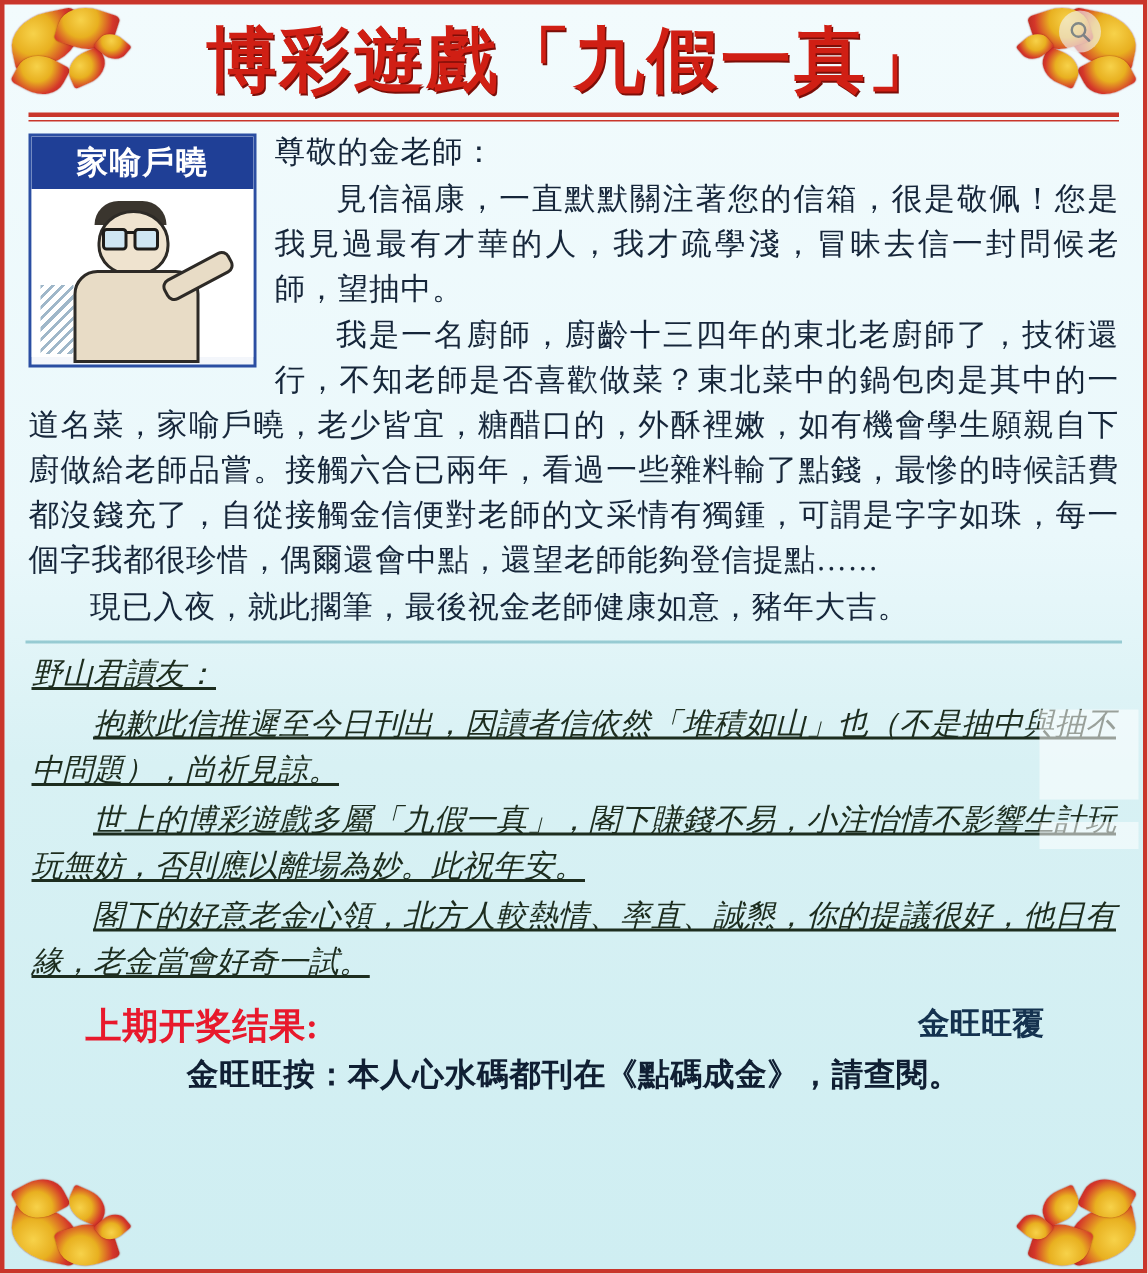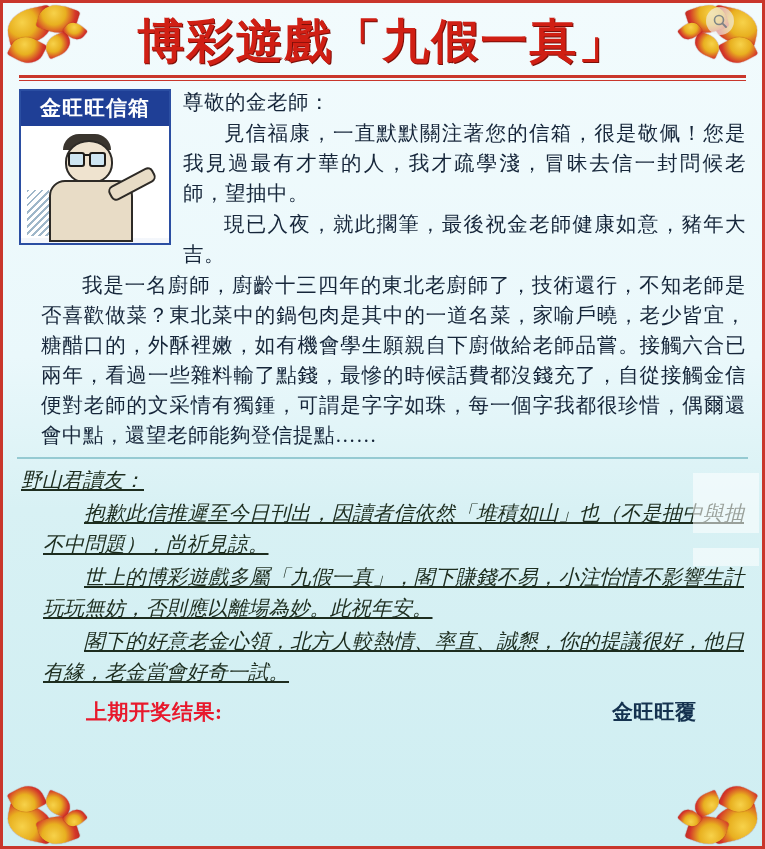--- a/index.html
+++ b/index.html
@@ -154,21 +154,21 @@
 
   .letter-body {
     font-size: 20.5px;
     line-height: 30px;
     color: #16263a;
     text-align: justify;
     letter-spacing: 0.5px;
     font-family: "Liberation Serif", "DejaVu Serif", serif;
   }
   .letter-body p { margin: 0 0 1px 0; }
-  .indent { text-indent: 2em; padding-left: 22px; }
+  .indent { text-indent: 2em; }
   .sign {
     margin-top: 2px;
     text-align: right;
     padding-right: 104px;
     font-size: 20.5px;
     line-height: 30px;
   }
   .clear { clear: both; }
 
   .divider {
@@ -193,23 +193,22 @@
   .result-row {
     margin: 10px 14px 0 14px;
     position: relative;
     height: 30px;
   }
   .result-label {
     position: absolute;
     left: 40px; top: 0;
     color: #e8192c;
     font-weight: bold;
-    font-size: 21px;
+    font-size: 24px;
     letter-spacing: 0.5px;
-    margin-left: 29px;
   }
   .result-nums {
     position: absolute;
     left: 195px; top: 0;
     color: #e8192c;
     font-weight: bold;
     font-size: 22px;
     letter-spacing: 2px;
     font-family: "Liberation Sans", sans-serif;
   }
@@ -287,52 +286,53 @@
   </div>
 
   <div class="headline-wrap">
     <div class="headline">博彩遊戲「九假一真」</div>
   </div>
   <div class="rule"></div>
   <div class="rule thin"></div>
 
   <div class="top-section">
     <div class="mailbox">
-      <div class="mb-title">金旺旺信箱</div>
+      <div class="mb-title">家喻戶曉</div>
       <div class="mb-art">
         <div class="hatch"></div>
         <div class="hair"></div>
         <div class="head"></div>
         <div class="glasses"></div>
         <div class="lens l"></div>
         <div class="lens r"></div>
         <div class="body"></div>
         <div class="arm"></div>
       </div>
     </div>
 
     <div class="letter-body">
       <p>尊敬的金老師：</p>
       <p class="indent">見信福康，一直默默關注著您的信箱，很是敬佩！您是我見過最有才華的人，我才疏學淺，冒昧去信一封問候老師，望抽中。</p>
+      <p class="indent">我是一名廚師，廚齡十三四年的東北老廚師了，技術還行，不知老師是否喜歡做菜？東北菜中的鍋包肉是其中的一道名菜，家喻戶曉，老少皆宜，糖醋口的，外酥裡嫩，如有機會學生願親自下廚做給老師品嘗。接觸六合已兩年，看過一些雜料輸了點錢，最慘的時候話費都沒錢充了，自從接觸金信便對老師的文采情有獨鍾，可謂是字字如珠，每一個字我都很珍惜，偶爾還會中點，還望老師能夠登信提點……</p>
       <p class="indent">現已入夜，就此擱筆，最後祝金老師健康如意，豬年大吉。</p>
-      <p class="indent">我是一名廚師，廚齡十三四年的東北老廚師了，技術還行，不知老師是否喜歡做菜？東北菜中的鍋包肉是其中的一道名菜，家喻戶曉，老少皆宜，糖醋口的，外酥裡嫩，如有機會學生願親自下廚做給老師品嘗。接觸六合已兩年，看過一些雜料輸了點錢，最慘的時候話費都沒錢充了，自從接觸金信便對老師的文采情有獨鍾，可謂是字字如珠，每一個字我都很珍惜，偶爾還會中點，還望老師能夠登信提點……</p>
     </div>
     <div class="clear"></div>
   </div>
 
   <div class="divider"></div>
 
   <div class="reply">
     <p>野山君讀友：</p>
     <p class="indent">抱歉此信推遲至今日刊出，因讀者信依然「堆積如山」也（不是抽中與抽不中問題），尚祈見諒。</p>
     <p class="indent">世上的博彩遊戲多屬「九假一真」，閣下賺錢不易，小注怡情不影響生計玩玩無妨，否則應以離場為妙。此祝年安。</p>
     <p class="indent">閣下的好意老金心領，北方人較熱情、率直、誠懇，你的提議很好，他日有緣，老金當會好奇一試。</p>
   </div>
 
   <div class="result-row">
     <span class="result-label">上期开奖结果:</span>
     <span class="result-sign">金旺旺覆</span>
   </div>
 
+  <div class="footer-note">金旺旺按：本人心水碼都刊在《點碼成金》，請查閱。</div>
 
   <div class="artifact" style="left:690px; top:470px; width:66px; height:60px;"></div>
   <div class="artifact" style="left:690px; top:545px; width:66px; height:18px;"></div>
 </div>
 
 </body></html>

